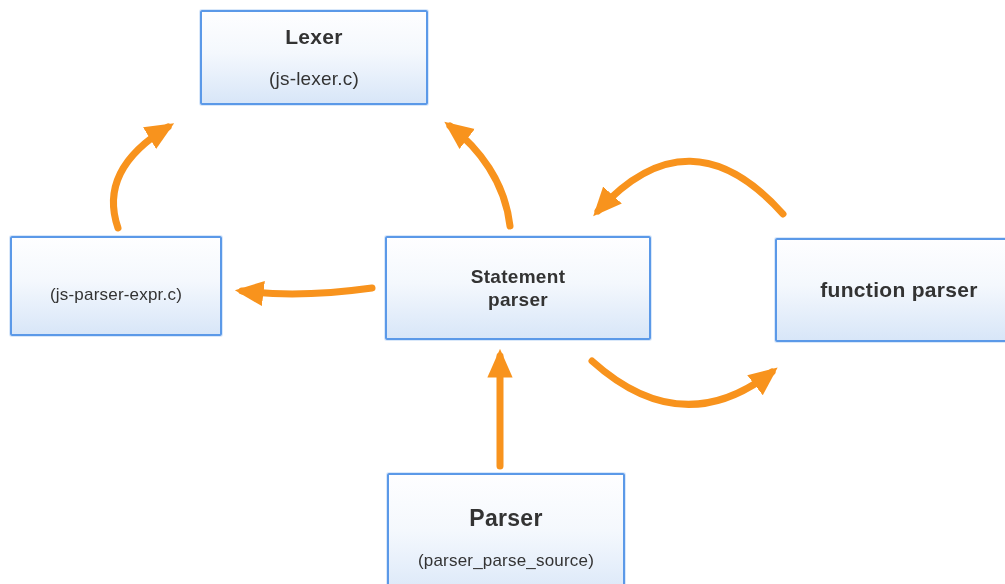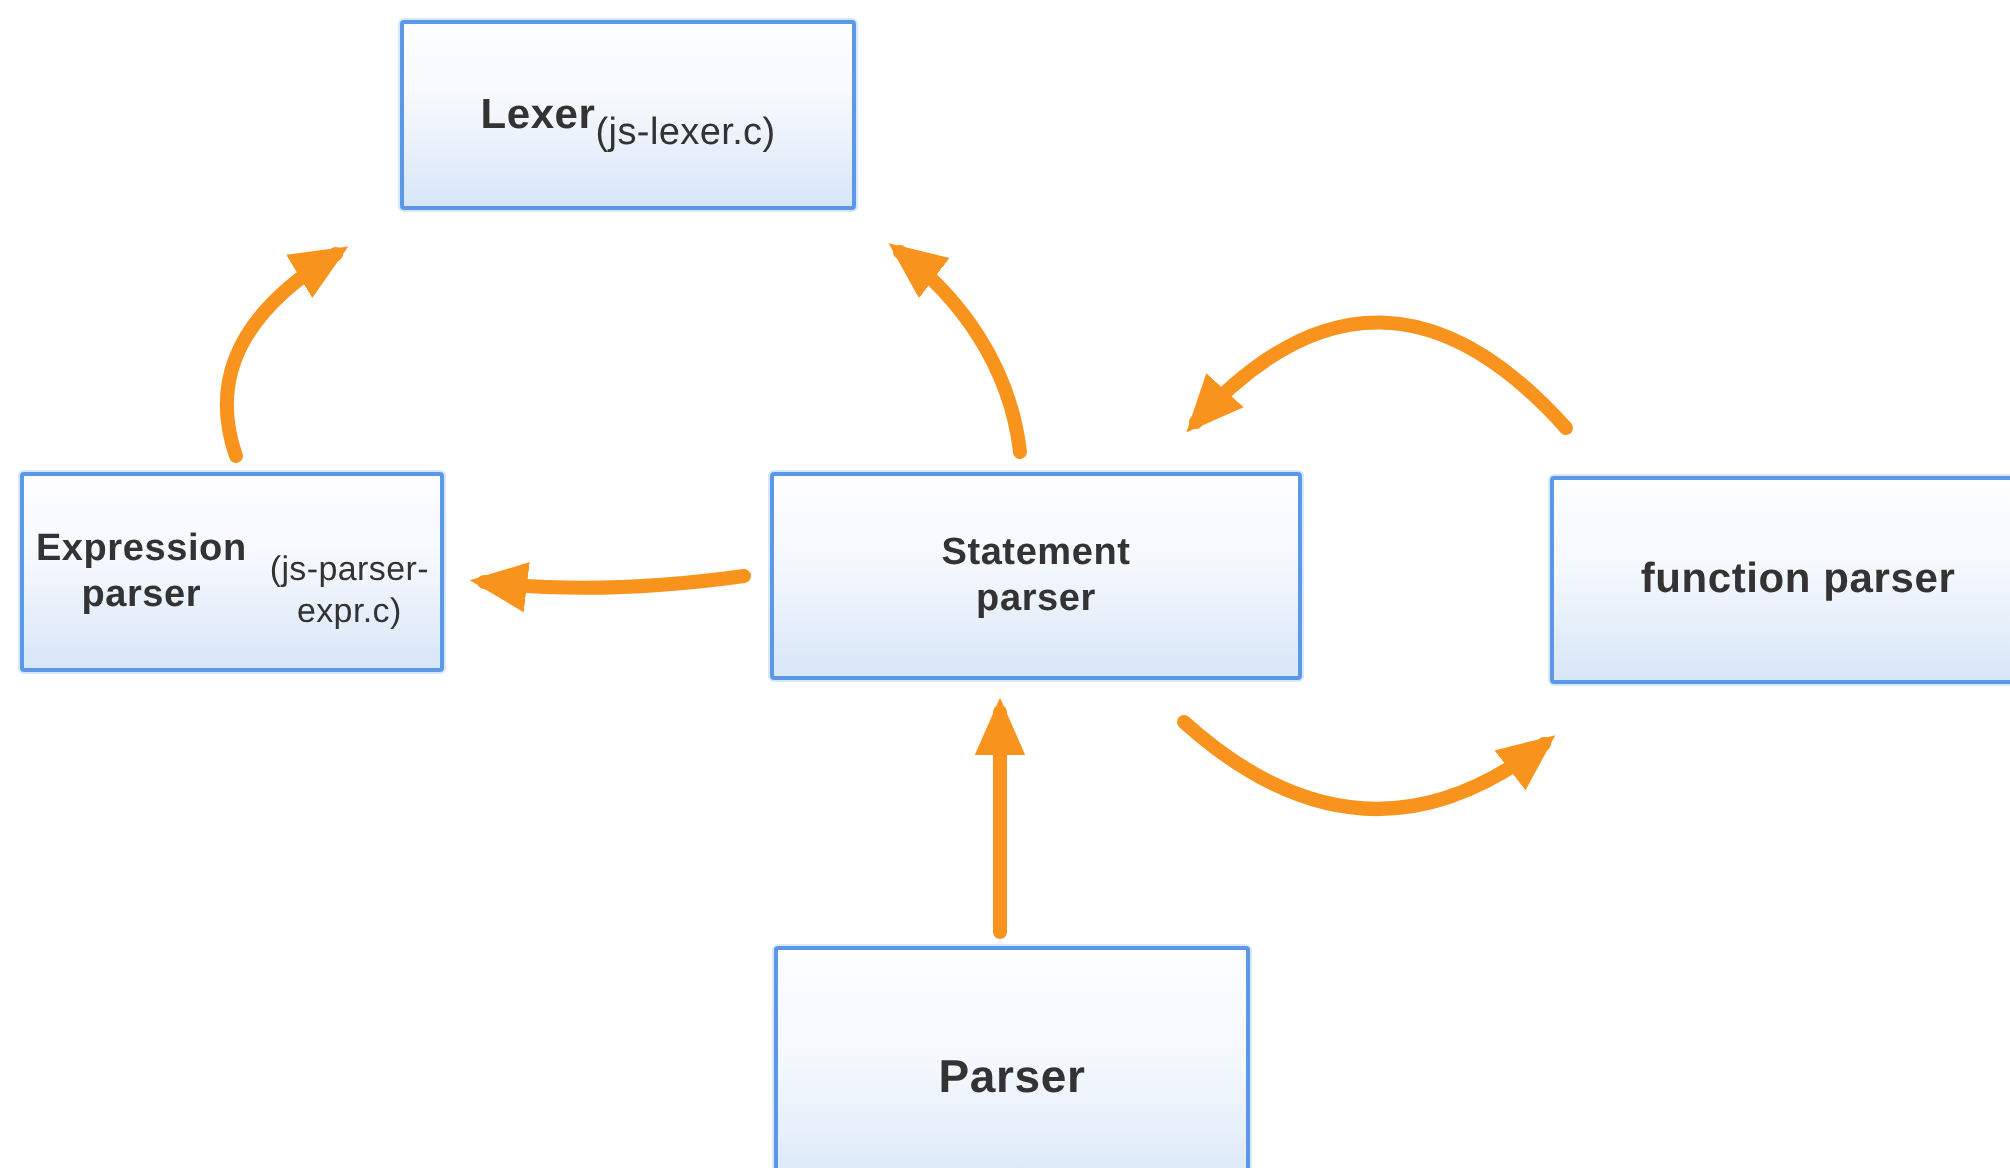--- a/index.html
+++ b/index.html
@@ -23,21 +23,21 @@
     pointer-events: none;
   }
   .node {
     position: absolute;
     box-sizing: border-box;
     border: 2px solid #5b99e8;
     border-radius: 2px;
     background: linear-gradient(180deg, #fefeff 0%, #f4f8fd 45%, #d8e6f8 100%);
     box-shadow: 0 0 0 1px rgba(170, 205, 245, 0.45);
     display: flex;
-    align-items: center;
+    flex-direction: column;
     justify-content: center;
     text-align: center;
     color: #333333;
   }
   .node-label {
     font-weight: bold;
     font-size: 19px;
     line-height: 1.22;
     letter-spacing: 0.3px;
   }
@@ -84,29 +84,29 @@
 
     <path d="M 500 466 L 500 356" fill="none" stroke-width="7" stroke-linecap="round" marker-end="url(#arrowhead)" stroke="#F8931D"></path>
   </svg>
 
   <div class="node node--lexer">
     <div class="node-label">Lexer</div>
     <div class="node-sublabel">(js-lexer.c)</div>
   </div>
 
   <div class="node node--expression node--narrow">
-    <div class="node-label">Expression parser</div>
     <div class="node-sublabel">(js-parser-expr.c)</div>
   </div>
 
   <div class="node node--statement node--narrow">
     <div class="node-label">Statement parser</div>
   </div>
 
   <div class="node node--function">
     <div class="node-label">function parser</div>
   </div>
 
   <div class="node node--parser">
     <div class="node-label">Parser</div>
+    <div class="node-sublabel">(parser_parse_source)</div>
   </div>
 
 </div>
 
 </body></html>

